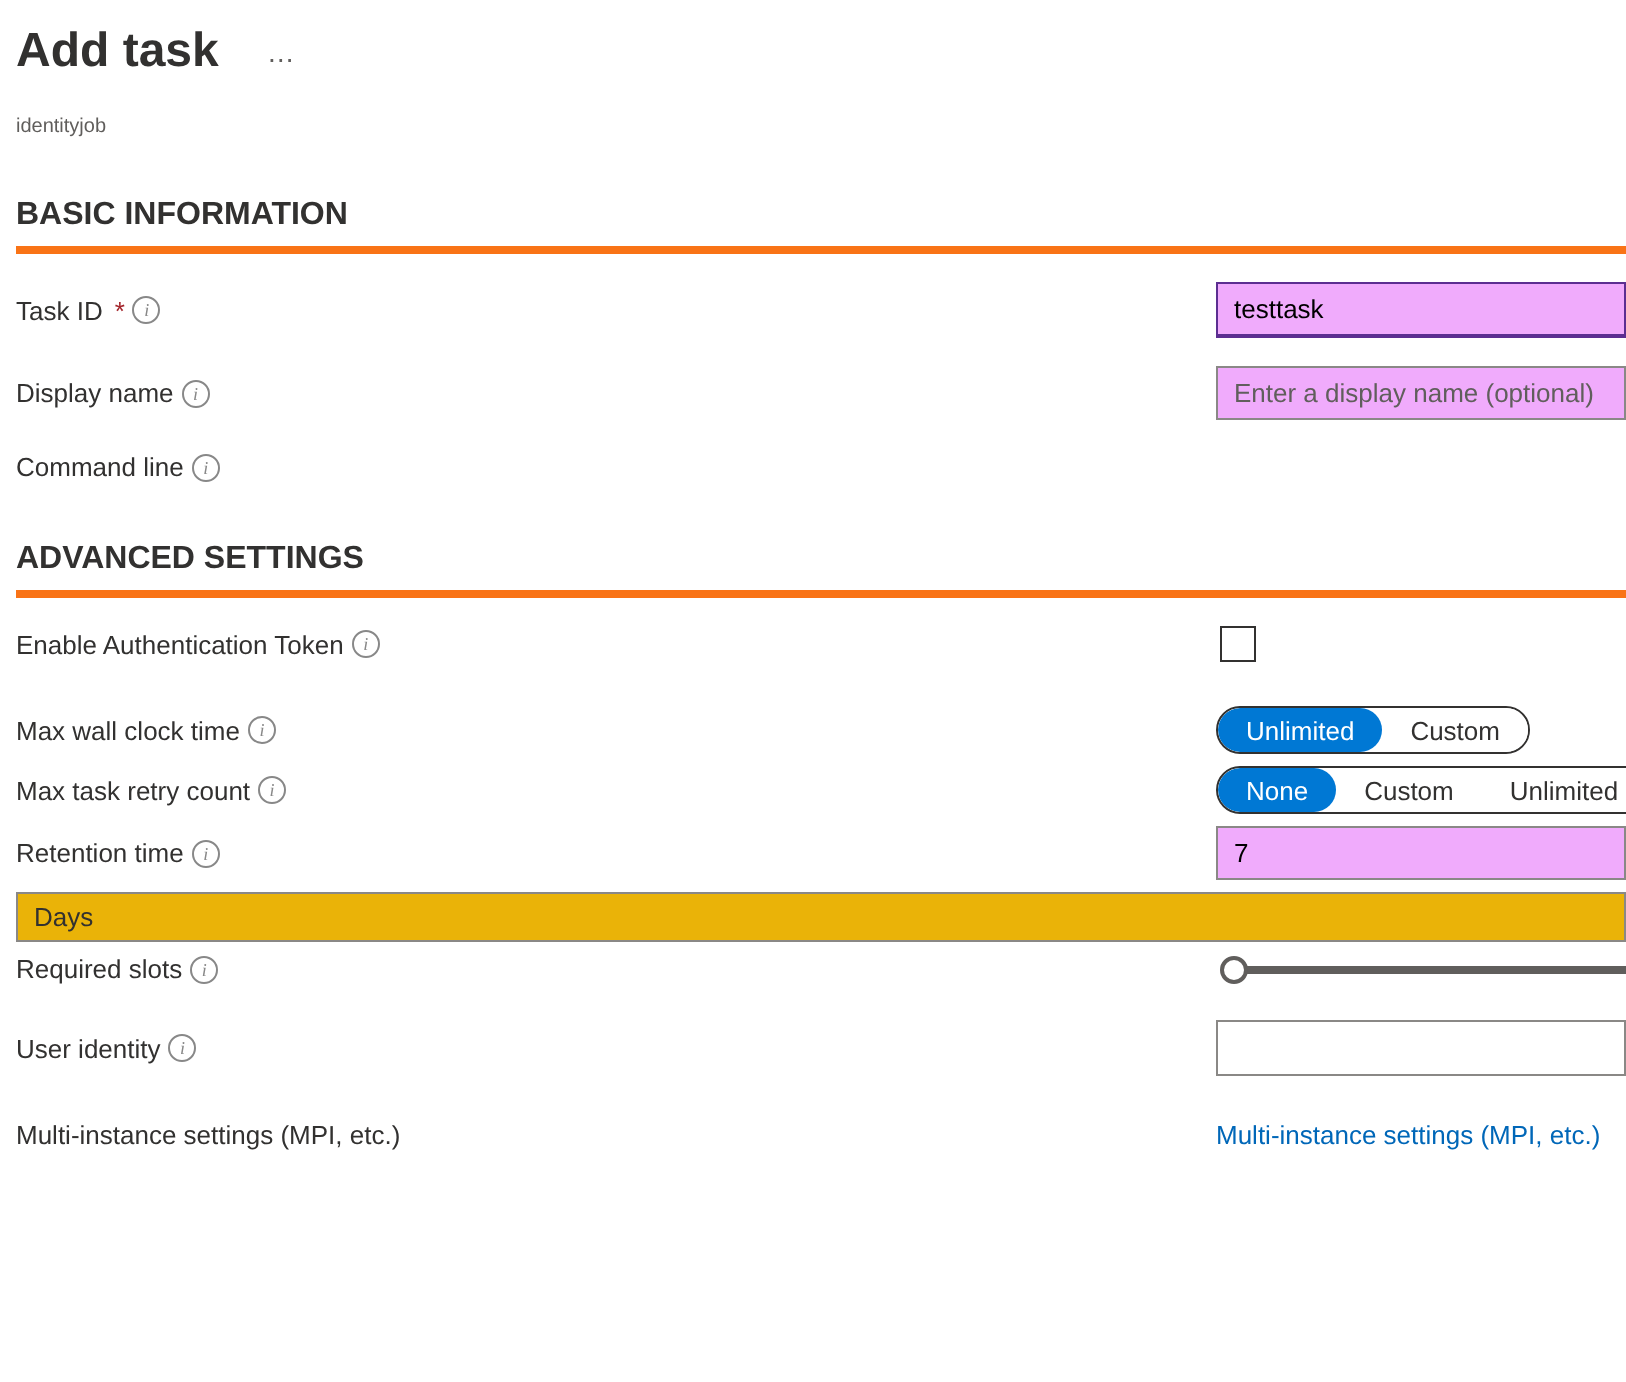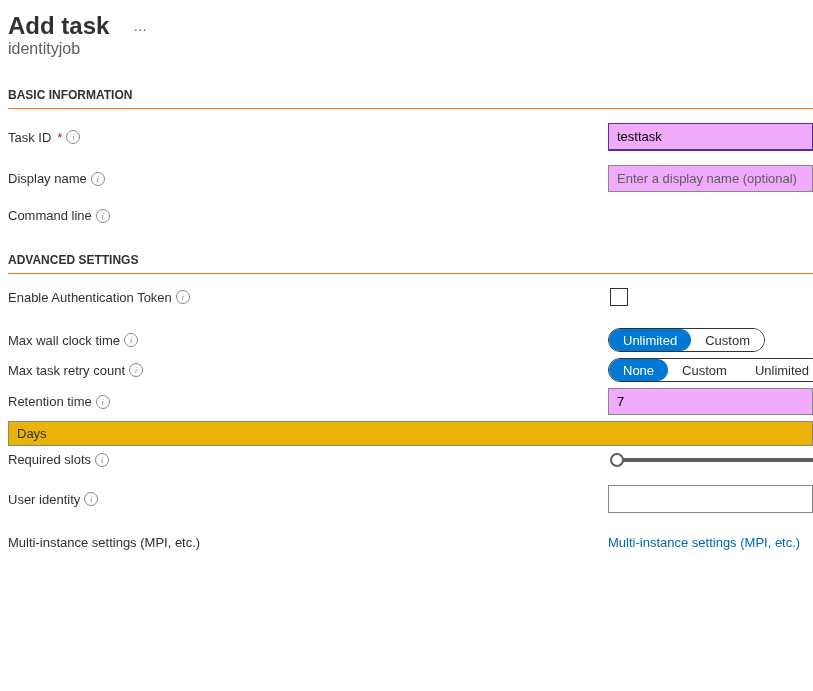--- a/index.html
+++ b/index.html
@@ -7,29 +7,29 @@
     font-family: "Segoe UI", -apple-system, sans-serif;
     font-size: 13px;
     color: #323130;
     background: #fff;
     padding: 12px 0 20px 8px;
     width: 813px;
   }
   .page-title { font-size: 24px; font-weight: 600; }
   .title-row { display: flex; align-items: center; gap: 24px; }
   .ellipsis { font-size: 14px; color: #605e5c; cursor: pointer; }
-  .subtitle { font-size: 16px; color: #605e5c; margin-top: 0; }
+  .subtitle { font-size: 10px; color: #605e5c; margin-top: 18px; }
 
   .section-header {
-    font-size: 12px;
+    font-size: 16px;
     font-weight: 600;
     text-transform: uppercase;
     margin-top: 30px;
     padding-bottom: 6px;
-    border-bottom: 1px solid #f97316;
+    border-bottom: 4px solid #f97316;
   }
 
   .field-row {
     display: flex;
     margin-top: 14px;
   }
   .field-row.tight { margin-top: 6px; }
   .field-label {
     flex: 0 0 600px;
     font-size: 13px;

